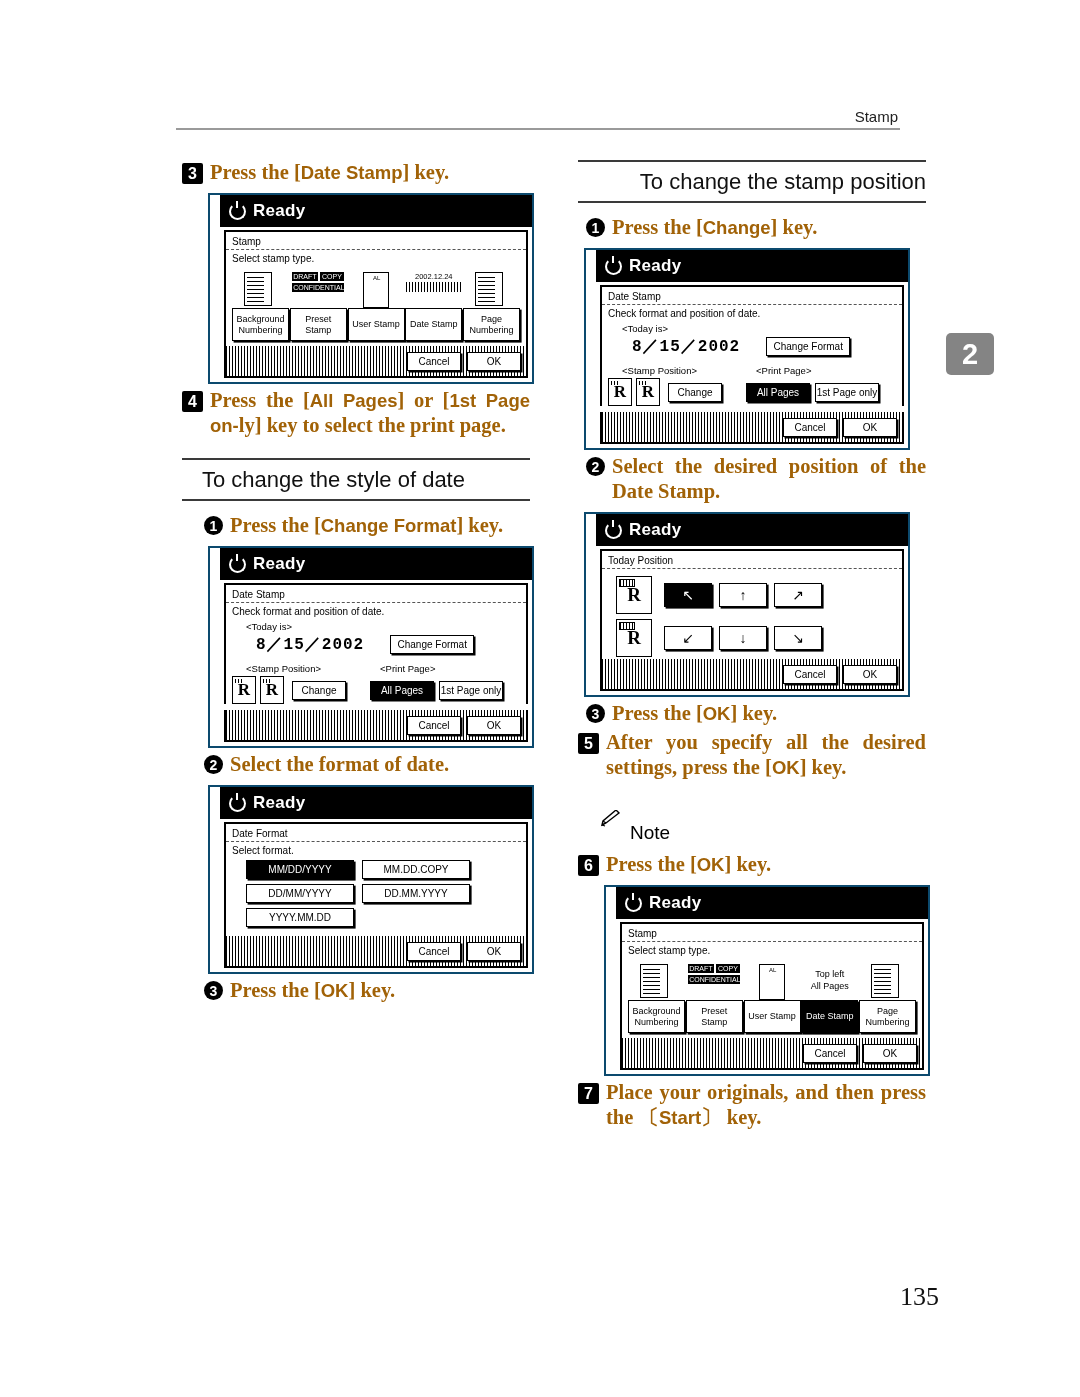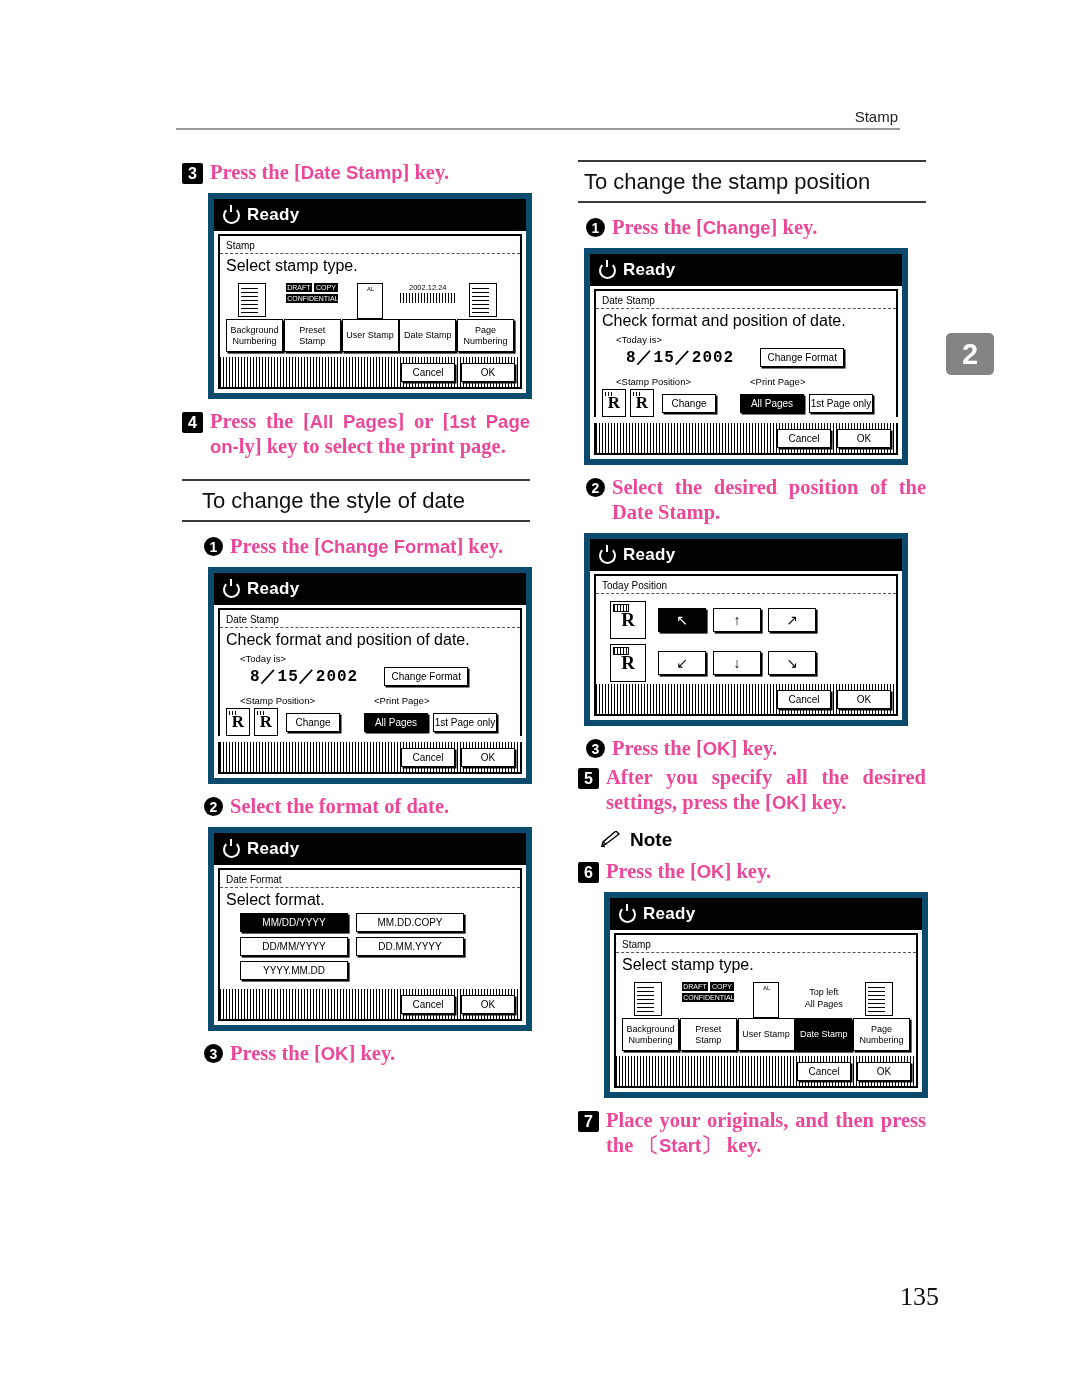--- a/index.html
+++ b/index.html
@@ -37,49 +37,49 @@
   .step{display:flex;align-items:flex-start;margin-bottom:4px;}
   .step-num{
     flex:0 0 auto;width:21px;height:21px;background:#000;color:#fff;
     font-family:"Liberation Sans", sans-serif;font-weight:bold;font-size:16px;
     display:flex;align-items:center;justify-content:center;
     margin-right:7px;margin-top:3px;border-radius:2px;
   }
   .step-num.circle{border-radius:50%;font-size:14px;width:19px;height:19px;}
   .step-txt{
     font-family:"Liberation Serif", serif;font-weight:bold;
-    font-size:20.5px;line-height:1.22;color:#ec4899;
+    font-size:20.5px;line-height:1.22;color:#a16207;
     text-align:justify;
   }
   .step-txt .key{font-family:"Liberation Sans", sans-serif;font-weight:bold;font-size:18.5px;}
 
   .sect{margin:20px 0 12px 0;}
   .sect-rule{height:2px;background:#3a3a3a;}
   .sect-title{
     font-family:"Liberation Sans", sans-serif;
     font-size:22px;color:#111;padding:7px 0 6px 20px;
   }
 
   .note-hd{display:flex;align-items:center;margin:14px 0 4px 22px;}
   .note-hd .pen{margin-right:8px;}
-  .note-hd .lbl{font-family:"Liberation Sans", sans-serif;font-weight:bold;font-size:19px;}
+  .note-hd .lbl{font-family:"Liberation Sans", sans-serif;font-weight:normal;font-size:19px;margin-top:28px;}
   .note-item{display:flex;margin-left:22px;margin-bottom:4px;}
   .note-item .box{
     flex:0 0 auto;width:11px;height:11px;border:1.6px solid #000;
     margin-right:9px;margin-top:7px;
   }
   .note-item .txt{
     font-family:"Liberation Serif", serif;font-size:20px;line-height:1.22;
   }
   .note-item .txt .key{font-family:"Liberation Sans", sans-serif;font-weight:bold;font-size:18px;}
 
   
   .lcd{
-    width:312px;background:#fff;border:6px solid #0c4a6e;
-    margin:8px 0 10px 26px;position:relative;
+    width:312px;background:#fff;border:2px solid #0c4a6e;
+    margin:8px 0 4px 26px;position:relative;padding-left:10px;
   }
   .lcd-title{
     background:#000;color:#fff;height:32px;display:flex;align-items:center;
     padding-left:9px;font-family:"Liberation Sans", sans-serif;
     font-weight:bold;font-size:17px;letter-spacing:.3px;
   }
   .pwr{
     display:inline-block;width:13px;height:13px;border:2px solid #fff;
     border-radius:50%;border-top-color:transparent;margin-right:7px;
     transform:rotate(0deg);position:relative;
@@ -87,21 +87,21 @@
   .pwr::after{
     content:"";position:absolute;left:4.5px;top:-4px;width:2px;height:7px;background:#fff;
   }
   .lcd-body{
     border-top:2px solid #000;border-left:2px solid #000;border-right:2px solid #000;
     margin:3px 4px 0 4px;padding:4px 6px 0 6px;background:#fff;position:relative;
     font-family:"Liberation Sans", sans-serif;
   }
   .lcd-hdr{font-size:10px;color:#000;padding-bottom:2px;}
   .dashrule{border-bottom:1px dashed #555;margin:0 -6px 3px -6px;}
-  .lcd-sub{font-size:16px;color:#000;padding-bottom:4px;}
+  .lcd-sub{font-size:10px;color:#000;padding-bottom:4px;}
 
   
   .lcd-foot{
     margin:0 4px 4px 4px;border:2px solid #000;border-top:none;height:30px;
     background-image:repeating-linear-gradient(90deg,#000 0 1px,#fff 1px 3px),
                      repeating-linear-gradient(0deg,#000 0 1px,transparent 1px 3px);
     display:flex;align-items:center;justify-content:flex-end;padding-right:5px;
   }
   .btn{
     font-family:"Liberation Sans", sans-serif;font-size:10px;text-align:center;
@@ -362,21 +362,21 @@
 
     <div class="step" style="margin-left:22px">
       <div class="step-num circle">3</div>
       <div class="step-txt"><span>Press the [</span><span class="key">OK</span><span>] key.</span></div>
     </div>
 
   </div>
 
   <div class="col col-right">
 
-    <div class="sect" style="margin-top:0;">
+    <div class="sect" style="margin-top:0;text-align:right;">
       <div class="sect-rule"></div>
       <div class="sect-title" style="padding-left:6px;">To change the stamp position</div>
       <div class="sect-rule"></div>
     </div>
 
     <div class="step" style="margin-left:8px">
       <div class="step-num circle">1</div>
       <div class="step-txt"><span>Press the [</span><span class="key">Change</span><span>] key.</span></div>
     </div>
 

